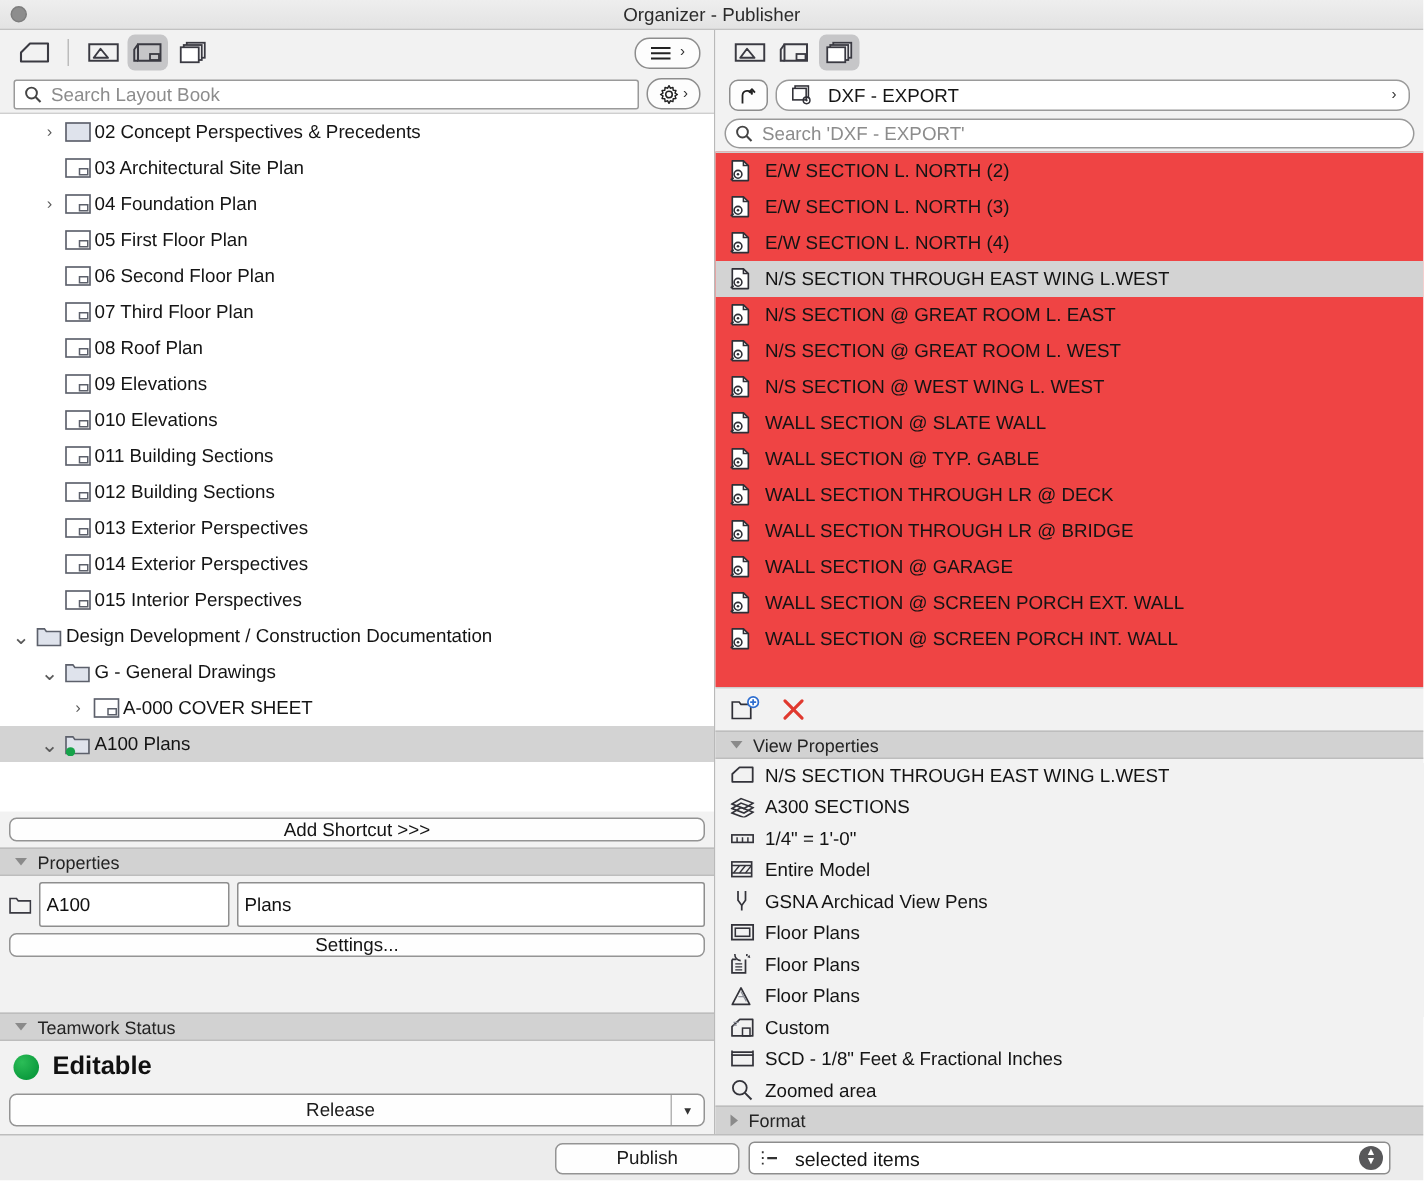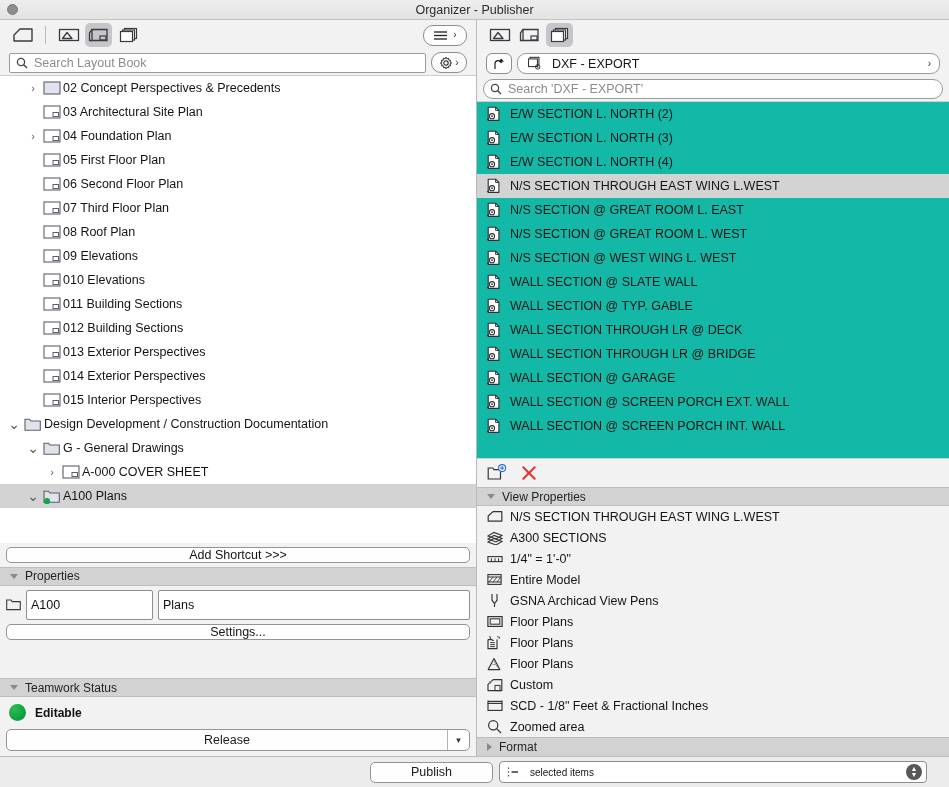--- a/index.html
+++ b/index.html
@@ -121,31 +121,31 @@
     font-family: "Liberation Sans", sans-serif; font-size: 12.5px; color: #111;
     padding: 0 4px; outline: none;
   }
   .filler { background: #f2f2f2; flex: 1 1 auto; }
 
   
   .tw-body { background: #f2f2f2; }
   .tw-status { display: flex; align-items: center; gap: 9px; padding: 7px 0 7px 9px; }
   .dot-green { width: 17px; height: 17px; border-radius: 50%;
     background: radial-gradient(circle at 34% 30%, #2bbd57, #0d9c3e 70%); }
-  .tw-label { font-size: 12px; font-weight: bold; color: #111; }
+  .tw-label { font-size: 17px; font-weight: bold; color: #111; }
   .split-btn {
     margin: 1px 6px 5px 6px; height: 22px; border: 1px solid #949494; border-radius: 5px;
     background: #fefefe; display: flex; align-items: center; position: relative; cursor: pointer;
   }
   .split-btn .lbl { flex: 1 1 auto; text-align: center; font-size: 12.5px; }
   .split-btn .arrow { width: 22px; border-left: 1px solid #b4b4b4; height: 100%;
     display: flex; align-items: center; justify-content: center; font-size: 9px; color: #333; }
 
   
-  .rlist { flex: 1 1 auto; background: #14b8a6; overflow: hidden; border-top: 1px solid #cfcfcf; }
+  .rlist { flex: 1 1 auto; background: #ef4444; overflow: hidden; border-top: 1px solid #cfcfcf; }
   .rrow { height: 24px; display: flex; align-items: center; gap: 7px; padding-left: 9px; cursor: default; white-space: nowrap; }
   .rrow.sel { background: #d3d3d3; }
   .rlabel { font-size: 12.5px; color: #141414; }
 
   .act-bar { height: 29px; flex: 0 0 29px; background: #f2f2f2; display: flex; align-items: center;
              gap: 14px; padding-left: 10px; border-top: 1px solid #cfcfcf; }
   .act-btn { cursor: pointer; display: flex; align-items: center; }
 
   .vprops { background: #f2f2f2; overflow: hidden; }
   .vrow { height: 21px; display: flex; align-items: center; gap: 7px; padding-left: 9px; white-space: nowrap; }
@@ -158,21 +158,21 @@
   }
   .bottom-left { width: 471px; flex: 0 0 471px; display: flex; justify-content: flex-end; }
   .publish-btn {
     width: 123px; height: 21px; border: 1px solid #949494; border-radius: 5px; background: #fefefe;
     display: flex; align-items: center; justify-content: center; font-size: 12.5px; cursor: pointer;
   }
   .combo {
     flex: 1 1 auto; height: 22px; border: 1px solid #8d8d8d; border-radius: 4px; background: #fff;
     display: flex; align-items: center; gap: 7px; padding-left: 7px; position: relative; cursor: pointer;
   }
-  .combo .cl { font-size: 10px; color: #141414; }
+  .combo .cl { font-size: 13px; color: #141414; }
   .stepper {
     position: absolute; right: 4px; width: 16px; height: 16px; border-radius: 50%;
     background: #58585a; display: flex; flex-direction: column; align-items: center;
     justify-content: center; color: #fff; font-size: 7px; line-height: 6px;
   }
   svg { display: block; }
 </style>
 </head>
 <body>
 

